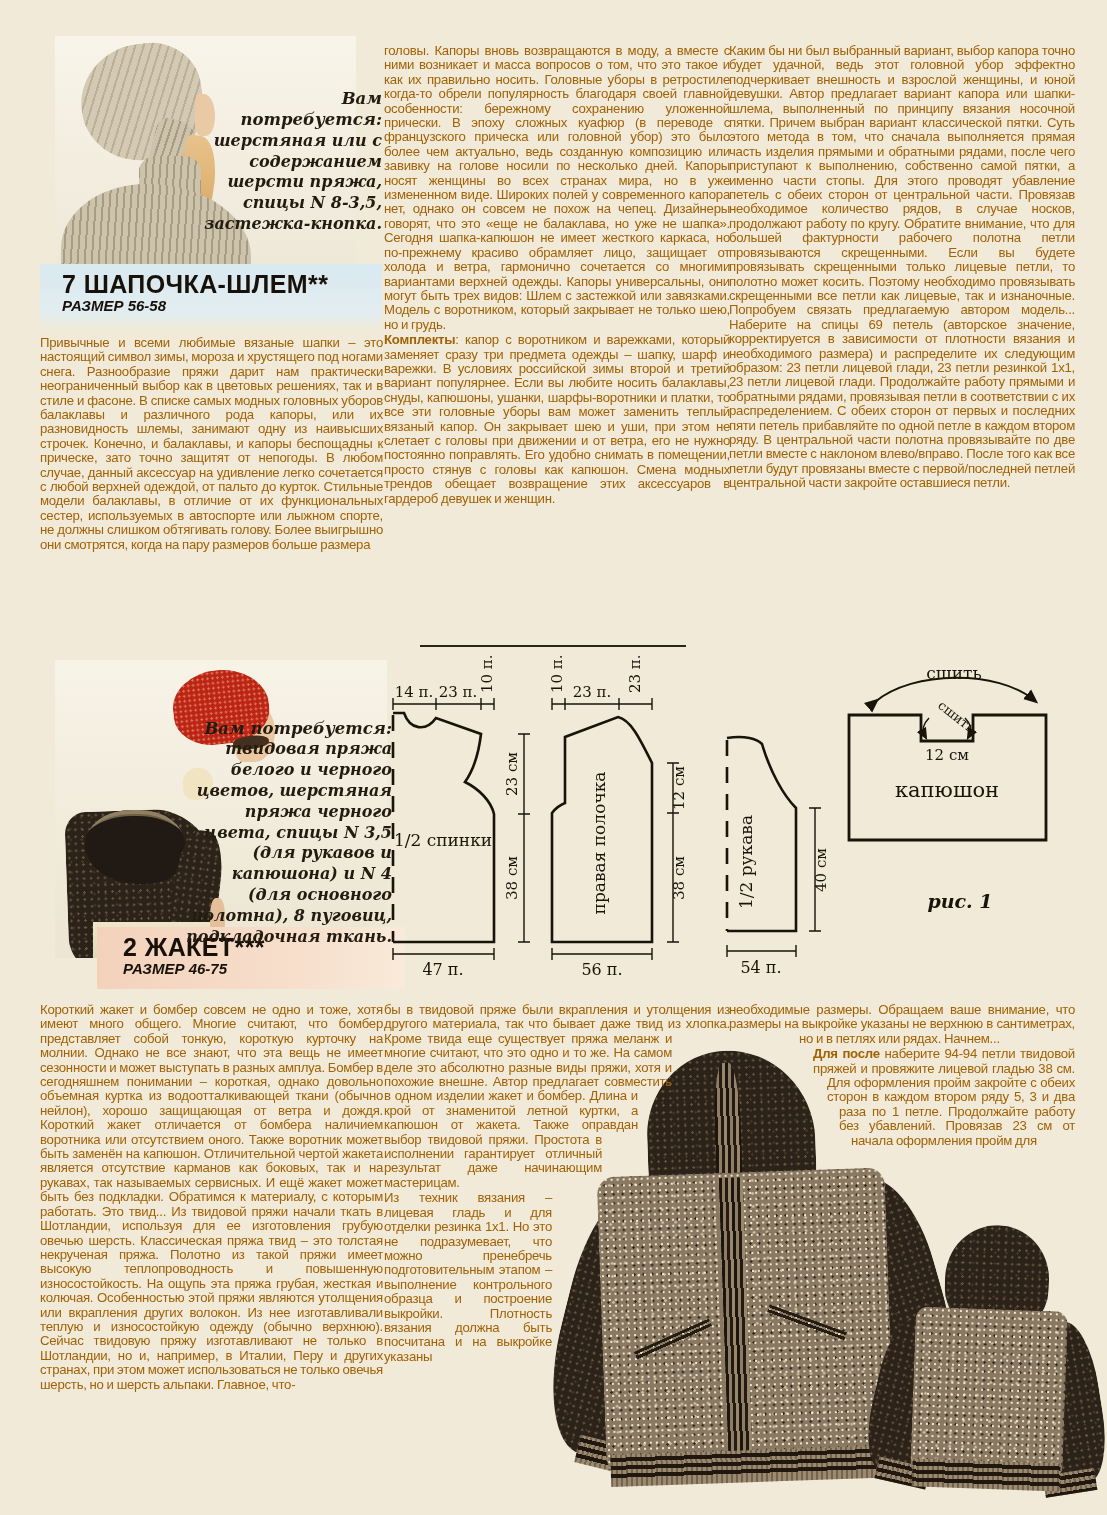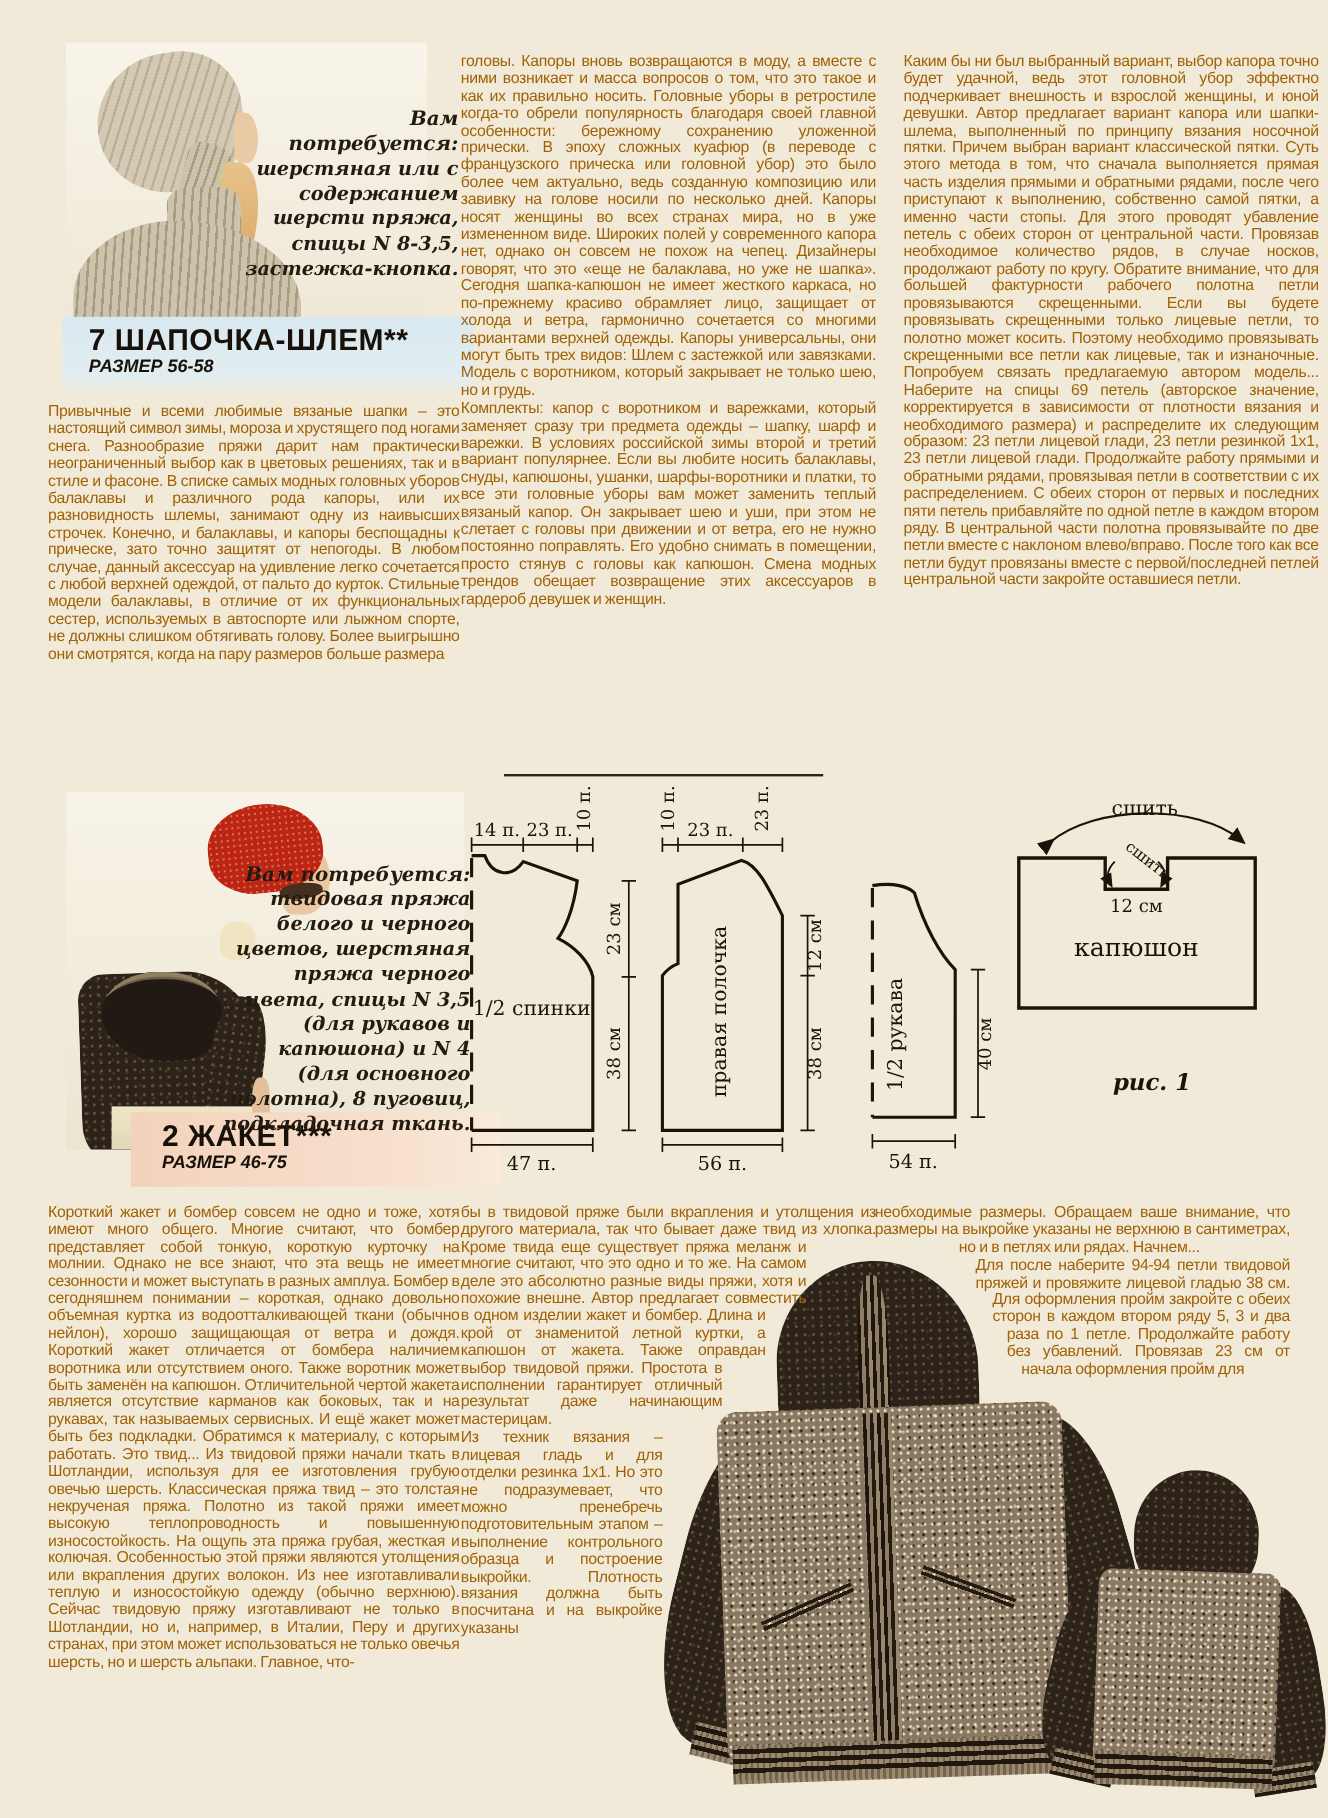--- a/index.html
+++ b/index.html
@@ -11,30 +11,30 @@
   }
   
   .coltext{
     position:absolute; text-align:justify;
     font-size:13.2px; line-height:14.4px;
     letter-spacing:-0.25px; word-spacing:-0.5px;
     color:#a16207; z-index:3;
   }
   .coltext p{margin:0;}
   .coltext p + p{margin-top:1px;}
-  .coltext b{font-weight:normal;}
+  .coltext b{font-weight:bold;}
   
   .req{
     position:absolute; text-align:right; z-index:4;
     font-family:"DejaVu Serif", serif; font-style:italic; font-weight:bold;
     font-size:16px; line-height:1.3; color:#241b10;
   }
   .req .lead{display:block; font-size:16.5px;}
   
-  .band{position:absolute; z-index:2; padding:7px 0 0 22px; box-sizing:border-box;margin-left:12px;}
+  .band{position:absolute; z-index:2; padding:7px 0 0 22px; box-sizing:border-box;}
   .band .t1{font-size:25px; font-weight:bold; letter-spacing:.4px; color:#18110a; line-height:1.05;}
   .band .t2{font-size:15px; font-weight:bold; font-style:italic; color:#18110a; line-height:1.2;}
   .band-blue{background:linear-gradient(180deg,#d9e9f0 0%,#e2edf0 75%,rgba(226,237,240,0) 100%);}
   .band-peach{background:linear-gradient(90deg,#f3d2bc 0%,#f7e0cd 70%,#f9ead9 100%);}
   
   .photo{position:absolute; overflow:hidden; z-index:1;}
   .ph-hat{background:linear-gradient(180deg,#f8f4e9,#eee8d8);}
   .ph-woman{background:linear-gradient(180deg,#f7f3e7,#ece5d2);}
   .abs{position:absolute;}
   .knit-beige{
@@ -109,21 +109,21 @@
 
   <div class="coltext" style="left:40px; top:336px; width:343px;">
     <p>Привычные и всеми любимые вязаные шапки – это настоящий символ зимы, мороза и хрустящего под ногами снега. Разнообразие пряжи дарит нам практически неограниченный выбор как в цветовых решениях, так и в стиле и фасоне. В списке самых модных головных уборов балаклавы и различного рода капоры, или их разновидность шлемы, занимают одну из наивысших строчек. Конечно, и балаклавы, и капоры беспощадны к прическе, зато точно защитят от непогоды. В любом случае, данный аксессуар на удивление легко сочетается с любой верхней одеждой, от пальто до курток. Стильные модели балаклавы, в отличие от их функциональных сестер, используемых в автоспорте или лыжном спорте, не должны слишком обтягивать голову. Более выигрышно они смотрятся, когда на пару размеров больше размера</p>
   </div>
 
   <div class="coltext" style="left:384px; top:44px; width:346px;">
     <p>головы. Капоры вновь возвращаются в моду, а вместе с ними возникает и масса вопросов о том, что это такое и как их правильно носить. Головные уборы в ретростиле когда-то обрели популярность благодаря своей главной особенности: бережному сохранению уложенной прически. В эпоху сложных куафюр (в переводе с французского прическа или головной убор) это было более чем актуально, ведь созданную композицию или завивку на голове носили по несколько дней. Капоры носят женщины во всех странах мира, но в уже измененном виде. Широких полей у современного капора нет, однако он совсем не похож на чепец. Дизайнеры говорят, что это «еще не балаклава, но уже не шапка». Сегодня шапка-капюшон не имеет жесткого каркаса, но по-прежнему красиво обрамляет лицо, защищает от холода и ветра, гармонично сочетается со многими вариантами верхней одежды. Капоры универсальны, они могут быть трех видов: Шлем с застежкой или завязками. Модель с воротником, который закрывает не только шею, но и грудь.</p>
     <p><b>Комплекты</b><span>: капор с воротником и варежками, который заменяет сразу три предмета одежды – шапку, шарф и варежки. В условиях российской зимы второй и третий вариант популярнее. Если вы любите носить балаклавы, снуды, капюшоны, ушанки, шарфы-воротники и платки, то все эти головные уборы вам может заменить теплый вязаный капор. Он закрывает шею и уши, при этом не слетает с головы при движении и от ветра, его не нужно постоянно поправлять. Его удобно снимать в помещении, просто стянув с головы как капюшон. Смена модных трендов обещает возвращение этих аксессуаров в гардероб девушек и женщин.</span></p>
   </div>
 
-  <div class="coltext" style="left:729px; top:44px; width:346px;margin-left:24px;">
+  <div class="coltext" style="left:729px; top:44px; width:346px;">
     <p>Каким бы ни был выбранный вариант, выбор капора точно будет удачной, ведь этот головной убор эффектно подчеркивает внешность и взрослой женщины, и юной девушки. Автор предлагает вариант капора или шапки-шлема, выполненный по принципу вязания носочной пятки. Причем выбран вариант классической пятки. Суть этого метода в том, что сначала выполняется прямая часть изделия прямыми и обратными рядами, после чего приступают к выполнению, собственно самой пятки, а именно части стопы. Для этого проводят убавление петель с обеих сторон от центральной части. Провязав необходимое количество рядов, в случае носков, продолжают работу по кругу. Обратите внимание, что для большей фактурности рабочего полотна петли провязываются скрещенными. Если вы будете провязывать скрещенными только лицевые петли, то полотно может косить. Поэтому необходимо провязывать скрещенными все петли как лицевые, так и изнаночные. Попробуем связать предлагаемую автором модель... Наберите на спицы 69 петель (авторское значение, корректируется в зависимости от плотности вязания и необходимого размера) и распределите их следующим образом: 23 петли лицевой глади, 23 петли резинкой 1х1, 23 петли лицевой глади. Продолжайте работу прямыми и обратными рядами, провязывая петли в соответствии с их распределением. С обеих сторон от первых и последних пяти петель прибавляйте по одной петле в каждом втором ряду. В центральной части полотна провязывайте по две петли вместе с наклоном влево/вправо. После того как все петли будут провязаны вместе с первой/последней петлей центральной части закройте оставшиеся петли.</p>
   </div>
 
   <div class="divider" style="left:420px; top:645px; width:266px; height:2px;"></div>
 
   <div class="photo ph-woman" style="left:55px; top:660px; width:332px; height:298px;">
     <div class="abs darkknit" style="left:12px; top:150px; width:150px; height:160px; border-radius:14% 42% 10% 22%; transform:rotate(-2deg);"></div>
     <div class="abs" style="left:30px; top:150px; width:100px; height:74px; background:#211a14; border-radius:50% 50% 42% 58%; box-shadow:inset 0 10px 0 -6px #8f7f63, inset 0 20px 0 -14px #6e5f47;"></div>
     <div class="abs darkknit" style="left:118px; top:170px; width:46px; height:128px; border-radius:45% 40% 35% 35%; transform:rotate(7deg);"></div>
     <div class="abs" style="left:38px; top:262px; width:118px; height:36px; background:linear-gradient(180deg,#efe6c8,#e2d8b8);"></div>

